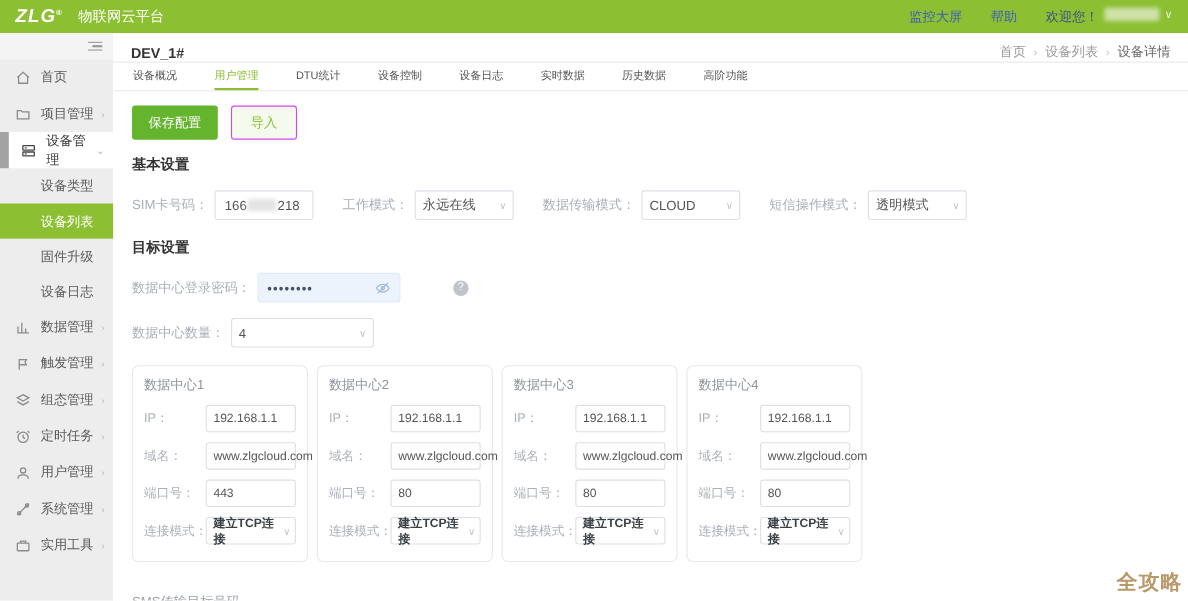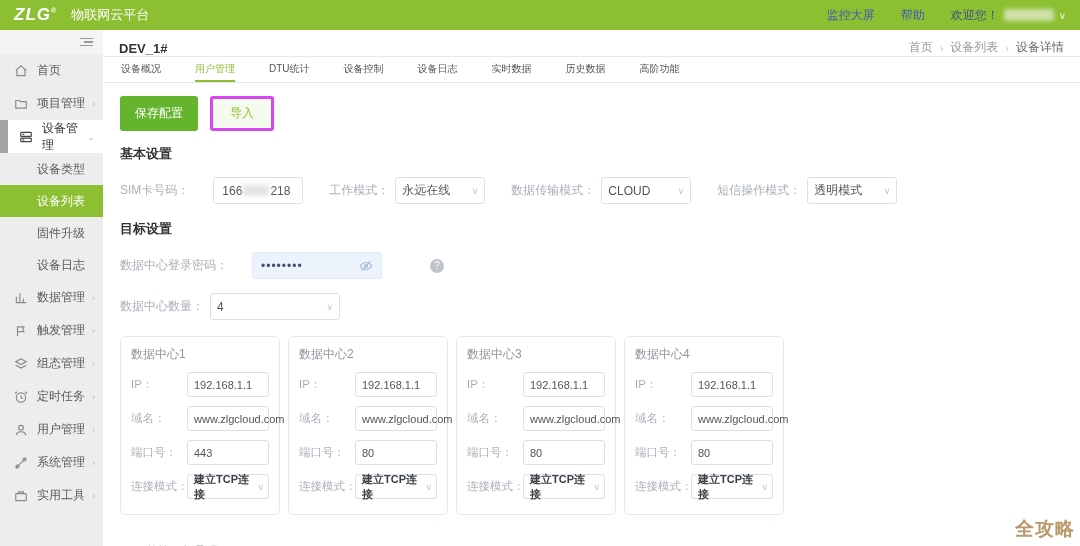--- a/index.html
+++ b/index.html
@@ -7,21 +7,21 @@
     font-family:"Liberation Sans", sans-serif; background:#fff; }
 
   
   .topbar { position:absolute; left:0; top:0; width:1080px; height:30px;
     background:#8cc032; display:flex; align-items:center; padding:0 14px; z-index:30; }
   .logo { color:#fff; font-weight:bold; font-size:17px; letter-spacing:1px; font-style:italic; }
   .logo sup { font-size:7px; font-style:normal; }
   .platform-name { color:#fff; font-size:13px; font-weight:normal; margin-left:14px; }
   .topbar-right { margin-left:auto; display:flex; align-items:center; gap:26px; font-size:12px; }
   .top-link { color:#3d5cb8; cursor:pointer; }
-  .welcome-wrap { display:flex; align-items:center; gap:5px; color:#3f4f86; }
+  .welcome-wrap { display:flex; gap:5px; color:#3f4f86; }
   .redacted { display:inline-block; width:50px; height:12px; background:#cfe0a8;
     filter:blur(2px); border-radius:2px; }
   .chev-light { color:#eaf4d8; font-size:10px; }
 
   
   .sidebar { position:absolute; left:0; top:30px; bottom:0; width:103px; background:#ededed; }
   .sidebar-top { height:24px; display:flex; align-items:center; justify-content:flex-end;
     padding-right:10px; background:#f4f4f4; }
   .fold-icon { width:13px; cursor:pointer; }
   .fold-icon span { display:block; height:1.5px; background:#9a9a9a; margin:2px 0; }
@@ -48,31 +48,31 @@
     border-bottom:1px solid #e9e9e9; }
   .tab { font-size:10px; color:#555; display:flex; align-items:center; cursor:pointer;
     border-bottom:2px solid transparent; }
   .tab.active { color:#8cc032; border-bottom-color:#8cc032; }
 
   .content { padding:13px 17px 0 17px; }
 
   .btn-row { display:flex; gap:12px; margin-bottom:14px; }
   .btn-save { background:#64b42e; color:#fff; border:none; font-size:12px;
     padding:7px 15px; border-radius:3px; cursor:pointer; }
-  .btn-import { background:#f4faee; color:#8cc032; border:3px solid #d946ef; font-size:12px;
+  .btn-import { background:#f4faee; color:#8cc032; border:1px solid #d946ef; font-size:12px;
     padding:6px 17px; border-radius:3px; cursor:pointer; }
 
   .section-title { font-size:13px; font-weight:bold; color:#333; margin:6px 0 14px 0; }
   .sub-title { font-size:12px; color:#9aa0a6; margin:14px 0 8px 0; }
 
   .form-row { display:flex; align-items:center; gap:0; margin-bottom:16px; flex-wrap:nowrap; }
   .fgroup { display:flex; align-items:center; margin-right:26px; }
   .flabel { font-size:12px; color:#aab0b8; white-space:nowrap; margin-right:6px; }
   .tinput { height:27px; border:1px solid #dcdfe6; border-radius:3px; background:#fff;
-    font-size:12px; color:#555; padding:0 8px; display:flex; align-items:center;margin-left:18px; }
+    font-size:12px; color:#555; padding:0 8px; display:flex; align-items:center; }
   .tselect { height:27px; width:90px; border:1px solid #dcdfe6; border-radius:3px; background:#fff;
     font-size:12px; color:#555; padding:0 6px; display:flex; align-items:center; cursor:pointer; }
   .tselect .sel-chev { margin-left:auto; color:#c0c4cc; font-size:9px; }
   .sim-input { width:90px; }
   .sim-blur { display:inline-block; width:26px; height:11px; background:#e3e3e3;
     filter:blur(2px); margin:0 1px; }
 
   .pwd-row { margin-bottom:14px; }
   .pwd-input { width:130px; background:#ecf3fc; border:1px solid #e0ebf9; color:#44506b;
     letter-spacing:1px; }

